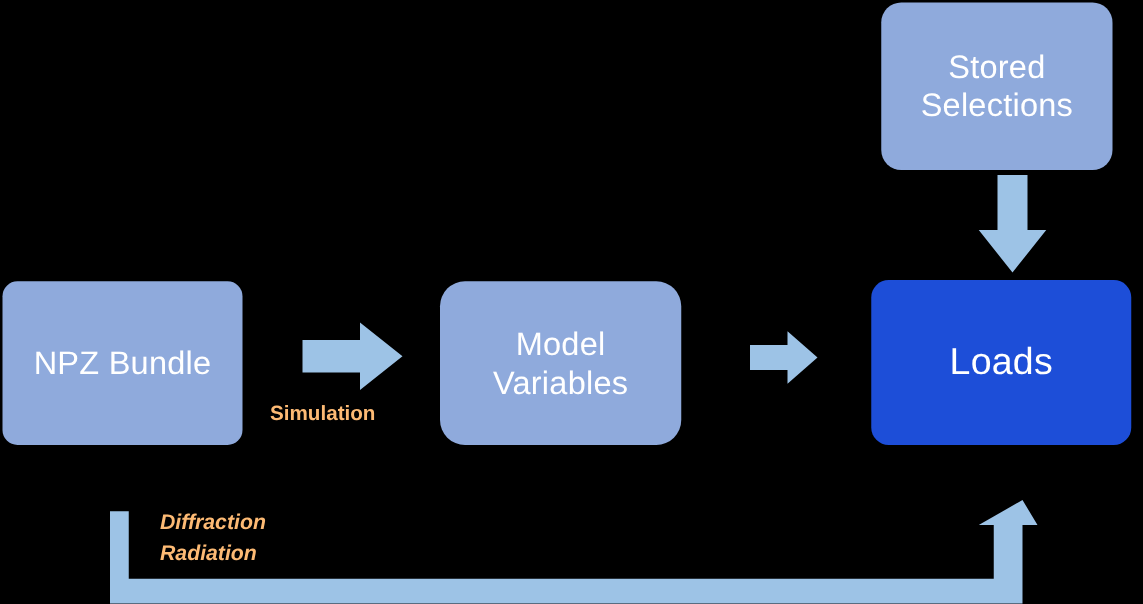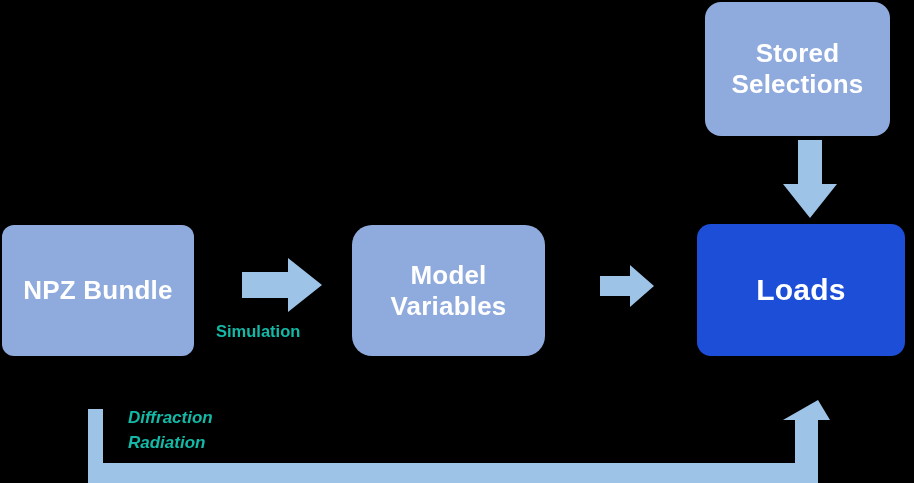--- a/index.html
+++ b/index.html
@@ -22,21 +22,20 @@
     box-sizing: border-box;
     border-radius: 18px;
     display: flex;
     align-items: center;
     justify-content: center;
     text-align: center;
     color: #FFFFFF;
     line-height: 1.18;
     white-space: pre-line;
     letter-spacing: 0.2px;
-    font-weight: bold;
   }
   .node.light { background: #8FAADC; }
   .node.dark  { background: #1d4ed8; }
 
   #node-npz {
     left: 2px;  top: 225px;  width: 192px; height: 131px;
     font-size: 26px;
     border-radius: 12px;
   }
   #node-model {
@@ -62,21 +61,21 @@
     overflow: visible;
   }
   #arrow-sim      { left: 242px; top: 258px; }
   #arrow-to-loads { left: 600px; top: 265px; }
   #arrow-stored   { left: 782px; top: 140px; }
   #arrow-feedback { left: 82px;  top: 398px; }
 
   
   .edge-label {
     position: absolute;
-    color: #14b8a6;
+    color: #fdba74;
     font-weight: bold;
     font-size: 16.5px;
     letter-spacing: 0px;
     white-space: pre-line;
     line-height: 1.45;
   }
   #label-simulation { left: 216px; top: 320px; }
   #label-diffrad    { left: 128px; top: 406px; font-size: 17px; font-style: italic; }
 </style>
 </head>

